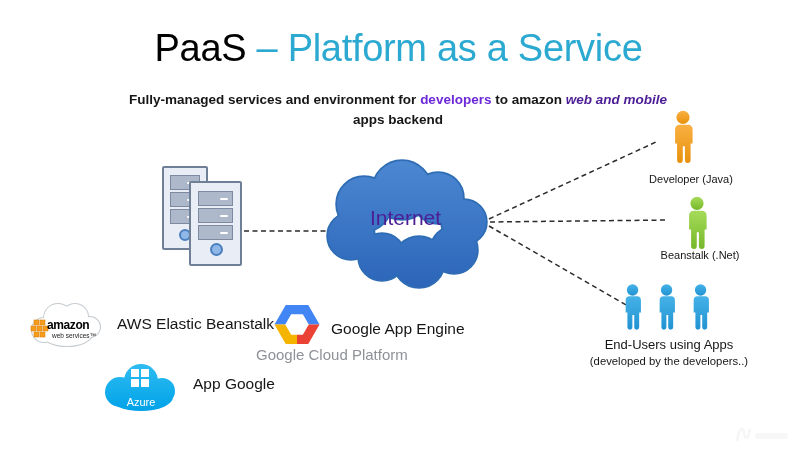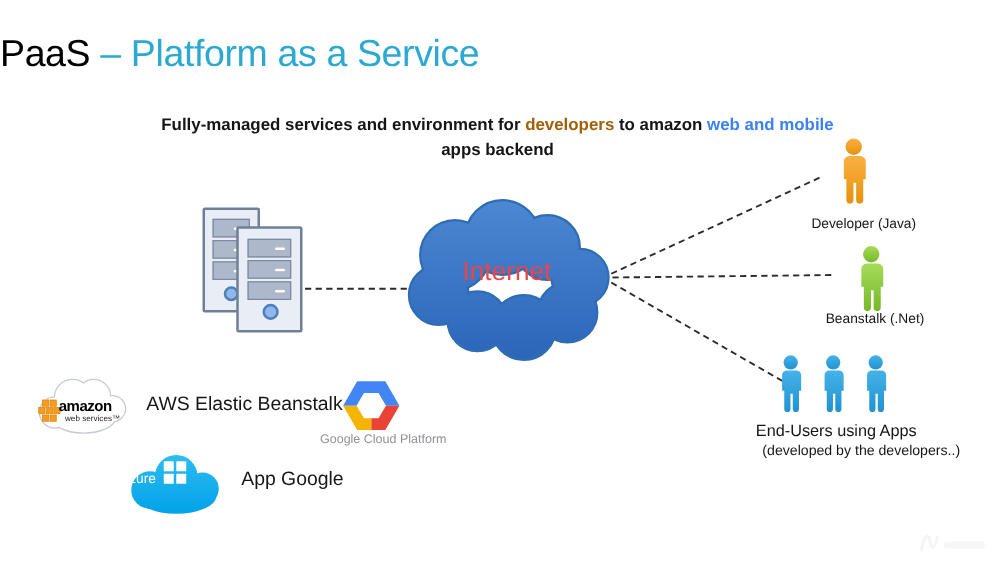--- a/index.html
+++ b/index.html
@@ -1,47 +1,47 @@
 <!DOCTYPE html>
 <html><head>
 <meta charset="utf-8">
 <style>
   html,body{margin:0;padding:0;background:#fff;}
   body{font-family:"Liberation Sans","DejaVu Sans",sans-serif;color:#111;}
   .stage{position:relative;width:797px;height:450px;background:#fff;overflow:hidden;}
   .abs{position:absolute;}
 
-  .title{top:27px;left:0;width:100%;font-size:30px;letter-spacing:-.3px;color:#000;}
+  .title{top:27px;left:0;width:100%;text-align:center;font-size:38px;letter-spacing:-.3px;color:#000;}
   .title .accent{color:#2BA9D1;}
 
   .subtitle{top:90px;left:118px;width:560px;text-align:center;font-size:13.5px;font-weight:bold;line-height:1.5;color:#161616;}
-  .subtitle .red{color:#a16207;}
-  .subtitle .green{color:#3b82f6;}
+  .subtitle .red{color:#6d28d9;}
+  .subtitle .green{color:#4c1d95;font-style:italic;}
 
   .plain-label{color:#161616;white-space:nowrap;}
   .sol-label{left:112px;top:143px;font-size:15px;}
 
   
   .server{position:absolute;background:#E9EEF6;border:2px solid #6F8096;border-radius:2px;box-sizing:border-box;}
   .bays{position:absolute;display:flex;flex-direction:column;gap:2px;}
   .bay{background:#ADB8CB;border:1px solid #7C89A0;height:13px;position:relative;}
   .bay::after{content:"";position:absolute;right:4px;top:50%;margin-top:-1px;width:8px;height:2px;background:#fff;border-radius:1px;}
   .power{position:absolute;border-radius:50%;background:#8FB7E8;border:2px solid #4C7FBE;box-sizing:border-box;}
 
-  .internet-label{left:318px;top:206px;width:175px;text-align:center;color:#ef4444;font-size:21px;}
+  .internet-label{left:318px;top:206px;width:175px;text-align:center;color:#4c1d95;font-size:21px;}
 
   .actor-label{text-align:center;font-size:11px;color:#161616;}
-  .actor-sublabel{text-align:center;font-size:11.3px;color:#161616;margin-left:20px;}
+  .actor-sublabel{text-align:center;font-size:11.3px;color:#161616;}
 
   .svc-label{font-size:15.5px;color:#161616;white-space:nowrap;}
 
   .aws-main{left:20px;top:21px;font-size:12px;font-weight:bold;letter-spacing:-.4px;color:#000;}
   .aws-sub{left:25px;top:35px;font-size:6.5px;color:#222;}
-  .gcp-caption{left:256px;top:346px;width:124px;text-align:left;font-size:10px;color:#8E9297;white-space:nowrap;}
-  .azure-text{left:96px;top:377px;width:90px;font-size:11px;color:#fff;}
+  .gcp-caption{left:256px;top:346px;width:124px;text-align:center;font-size:15px;color:#8E9297;white-space:nowrap;}
+  .azure-text{left:96px;top:396px;width:90px;text-align:center;font-size:11px;color:#fff;}
 
   .watermark{left:734px;top:423px;opacity:.07;}
 </style>
 </head>
 <body>
 
 <div class="stage">
 
   <svg width="0" height="0" style="position:absolute">
     <defs>
@@ -184,20 +184,21 @@
     <div class="abs aws-sub">web services™</div>
   </div>
 
   <svg class="abs" style="left:274px;top:303px" width="46" height="43" viewBox="0 0 44 42">
     <path d="M0,21 L11,2 L33,2 L44,21 L22,21 Z" fill="#4285F4"></path>
     <path d="M44,21 L33,40 L22,40 L22,21 Z" fill="#EA4335"></path>
     <path d="M0,21 L22,21 L22,40 L11,40 Z" fill="#F4B400"></path>
     <path d="M10.5,21 L16.3,11.1 L27.7,11.1 L33.5,21 L27.7,30.9 L16.3,30.9 Z" fill="#ffffff"></path>
   </svg>
   <div class="abs gcp-caption">Google Cloud Platform</div>
+  <div class="abs svc-label" style="left:331px;top:320px">Google App Engine</div>
 
   <svg class="abs" style="left:96px;top:361px" width="90" height="52" viewBox="0 0 90 52">
     <g fill="url(#gradAzure)">
       <circle cx="24" cy="31" r="15"></circle>
         <circle cx="45" cy="20" r="17"></circle>
         <circle cx="66" cy="30" r="13"></circle>
       <ellipse cx="45" cy="36" rx="32" ry="14"></ellipse>
     </g>
     <g fill="#ffffff">
       <rect x="35" y="8" width="8" height="8" rx="0.5"></rect>

